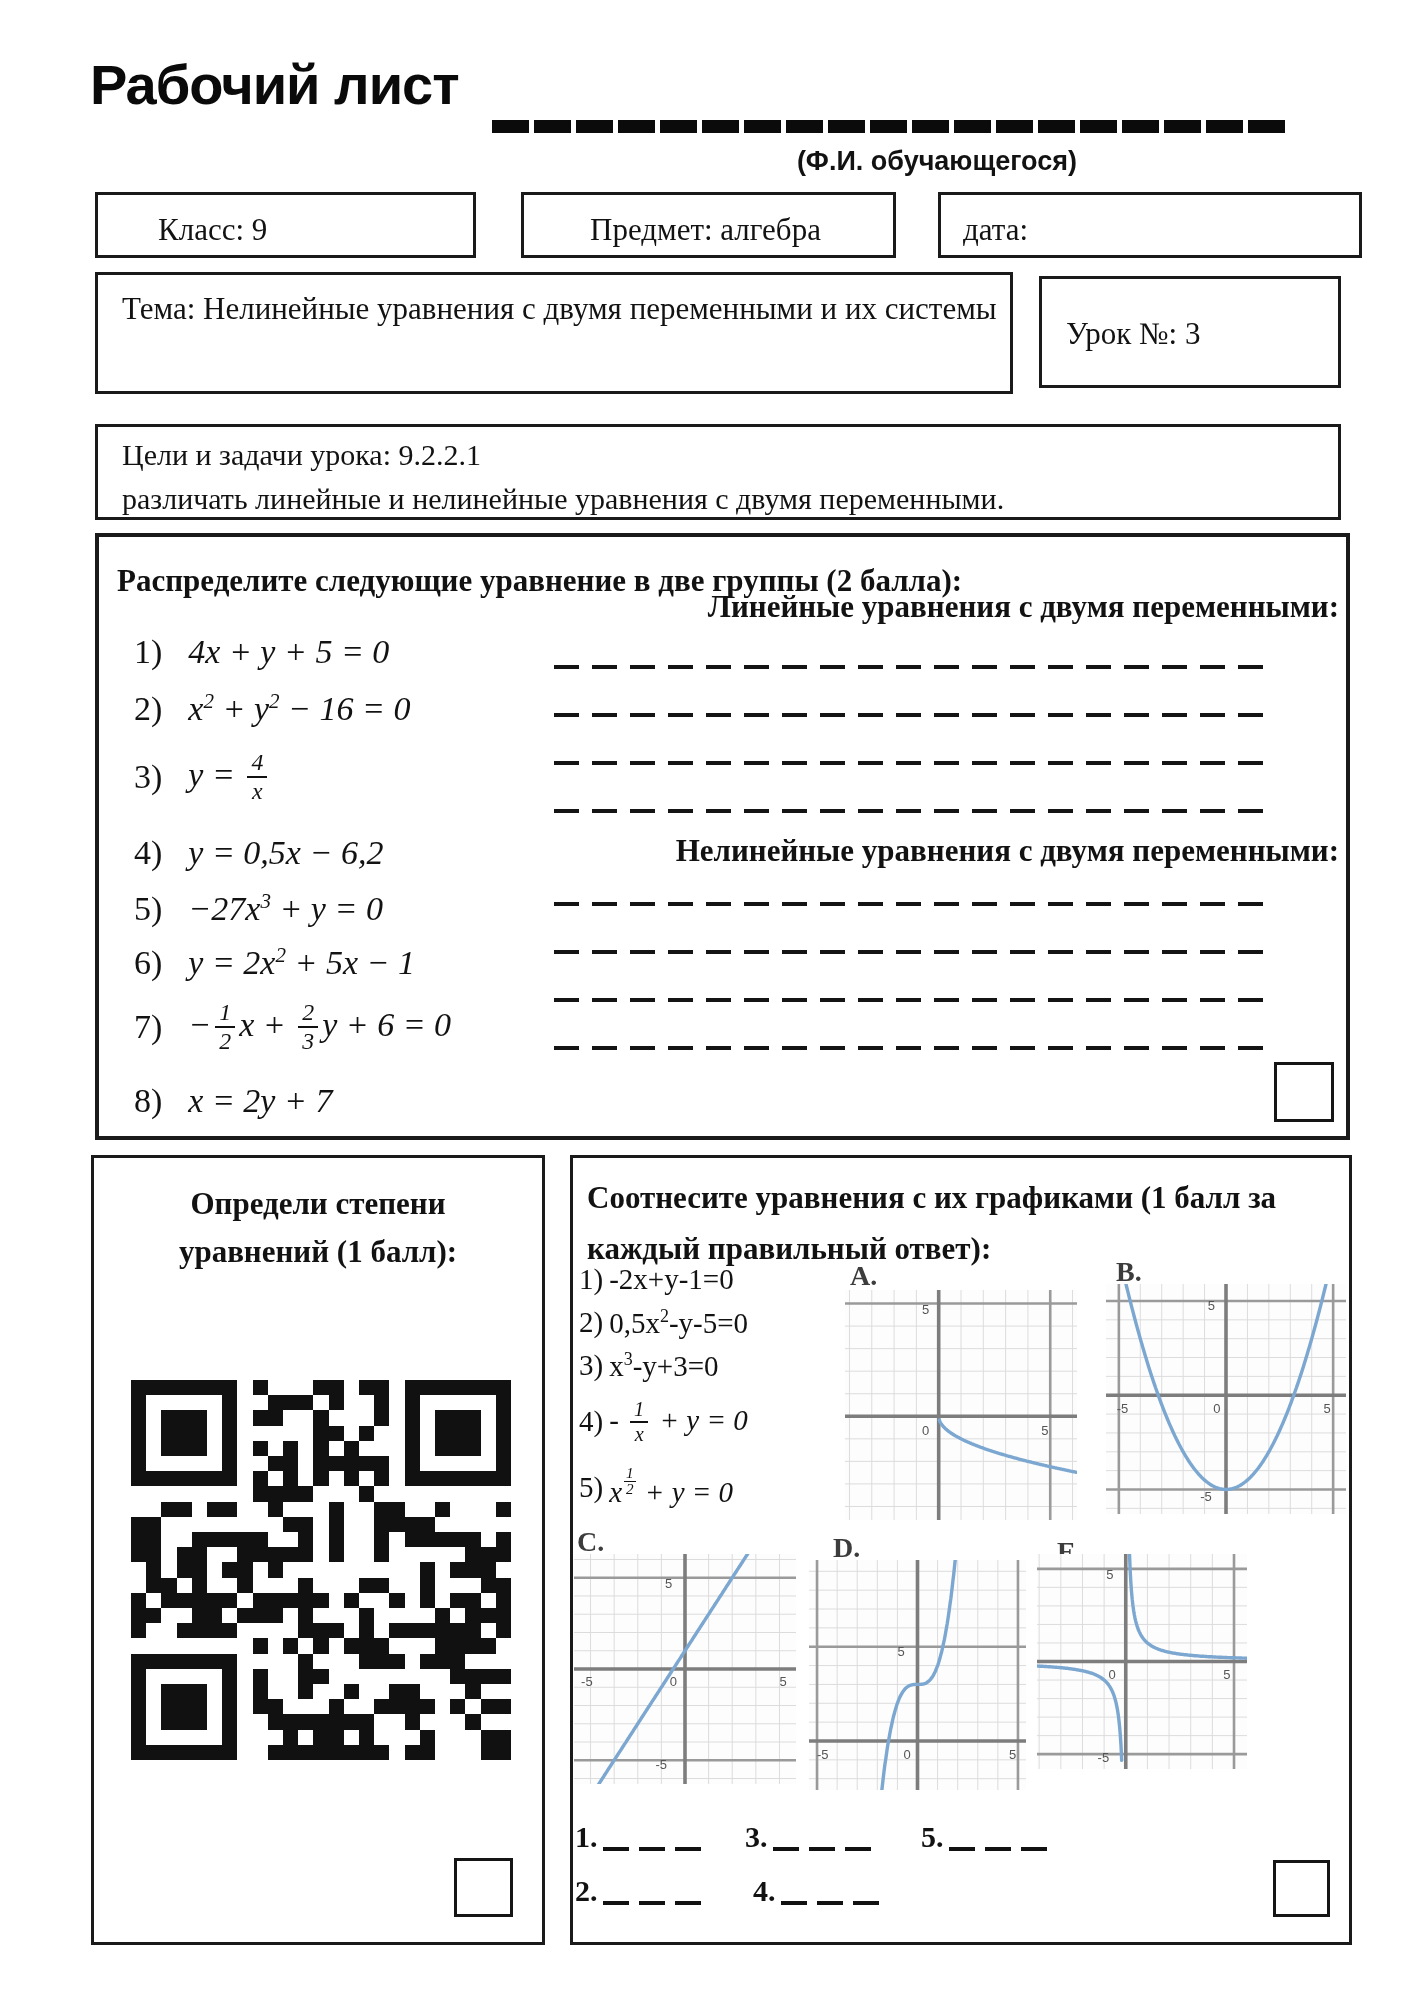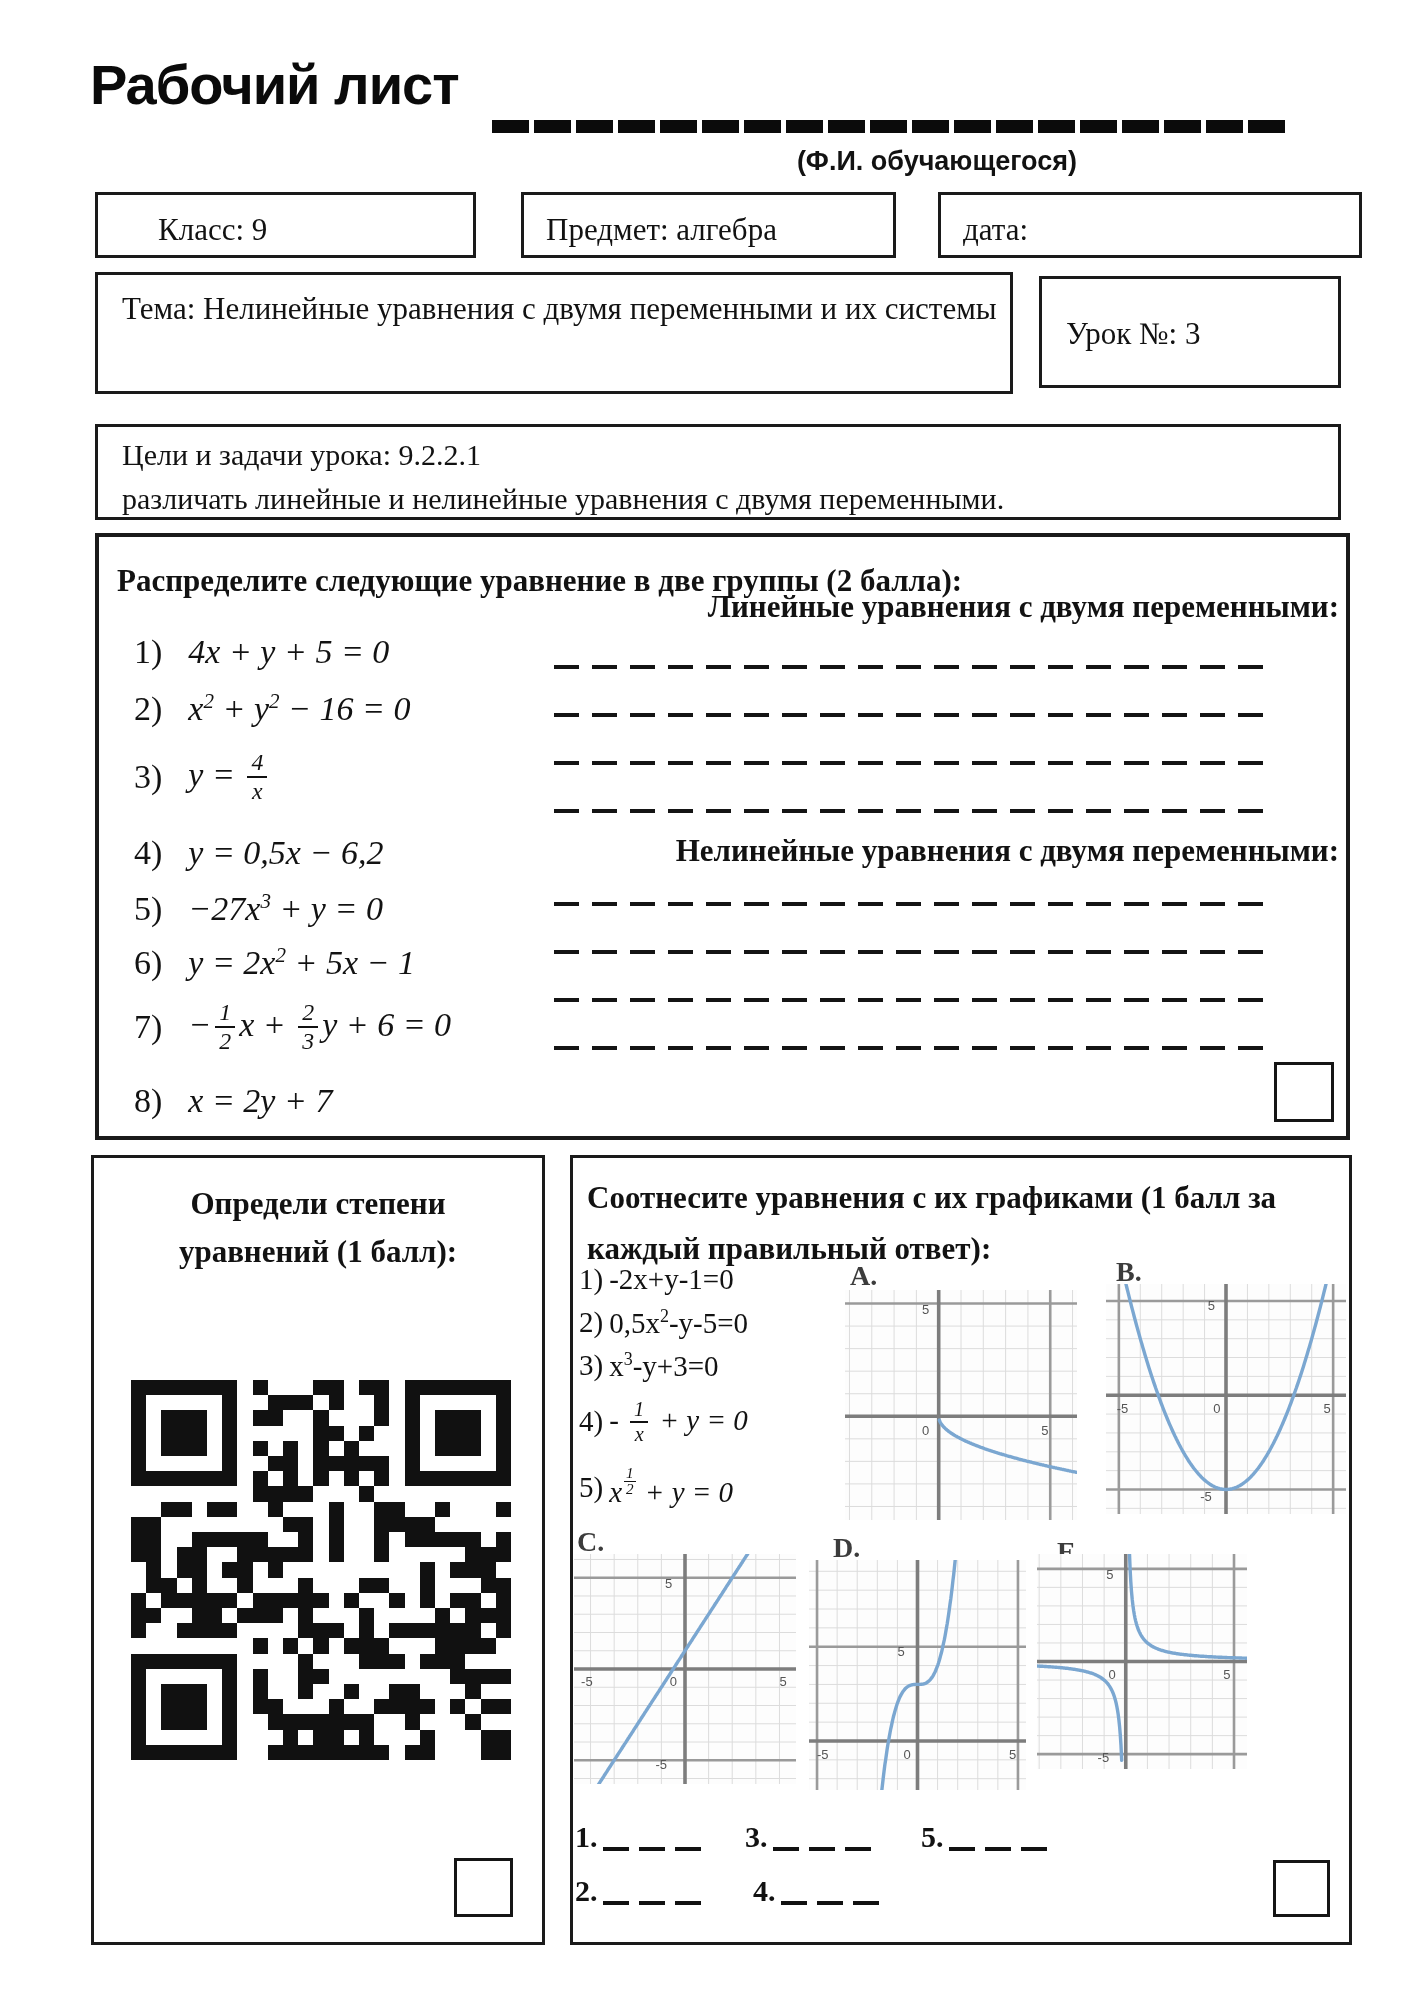--- a/index.html
+++ b/index.html
@@ -10,21 +10,21 @@
   #title{left:90px;top:52px;font-family:"Liberation Sans",sans-serif;font-weight:800;
          font-size:56px;letter-spacing:-1px;color:#0a0a0a;}
   #name-line{left:492px;top:120px;width:795px;height:13px;
              background:repeating-linear-gradient(90deg,#0b0b0b 0 37px,#ffffff 37px 42px);}
   #fio{left:695px;top:146px;width:382px;text-align:right;font-family:"Liberation Sans",sans-serif;
        font-weight:800;font-size:27px;}
   
   .box{position:absolute;border:3px solid #1a1a1a;background:#fff;box-sizing:border-box;}
   .box-text{font-size:31px;line-height:1.5;}
   #class-box{left:95px;top:192px;width:381px;height:66px;padding-left:38px;}
-  #subject-box{left:521px;top:192px;width:375px;height:66px;}
+  #subject-box{left:521px;top:192px;width:375px;height:66px;padding-left:44px;}
   #date-box{left:938px;top:192px;width:424px;height:66px;}
   .rowbox-inner{padding:12px 0 0 22px;}
   #topic-box{left:95px;top:272px;width:918px;height:122px;}
   #topic-box .rowbox-inner{padding:10px 10px 0 24px;line-height:1.55;}
   #lesson-box{left:1039px;top:276px;width:302px;height:112px;}
   #lesson-box .rowbox-inner{padding:32px 0 0 24px;}
   #goals-box{left:95px;top:424px;width:1246px;height:96px;}
   #goals-box .rowbox-inner{padding:6px 10px 0 24px;line-height:1.45;font-size:30px;}
   
   #task1-box{left:95px;top:533px;width:1255px;height:607px;border-width:4px;}

